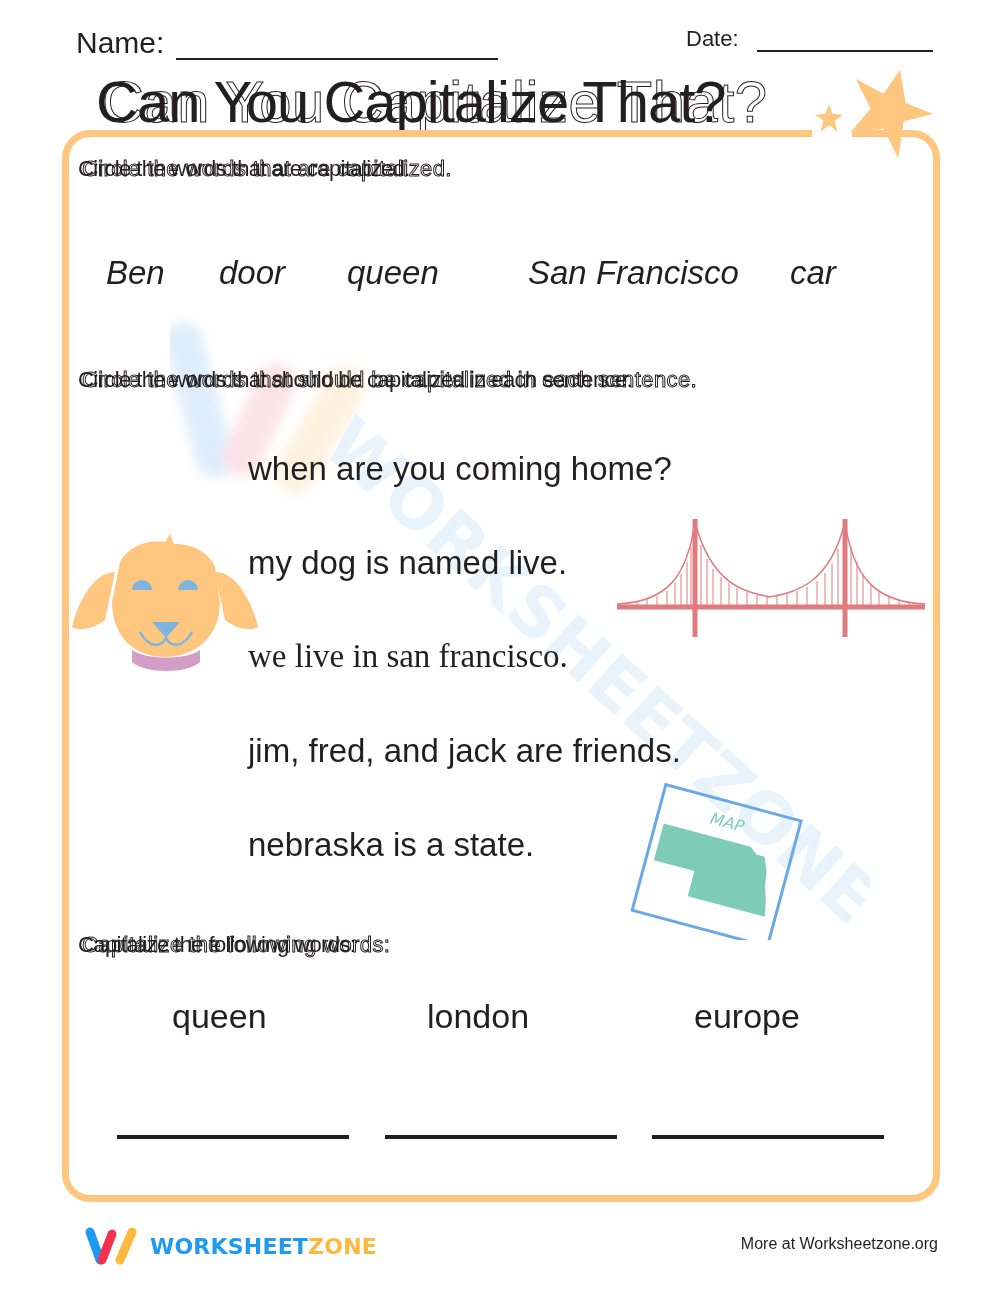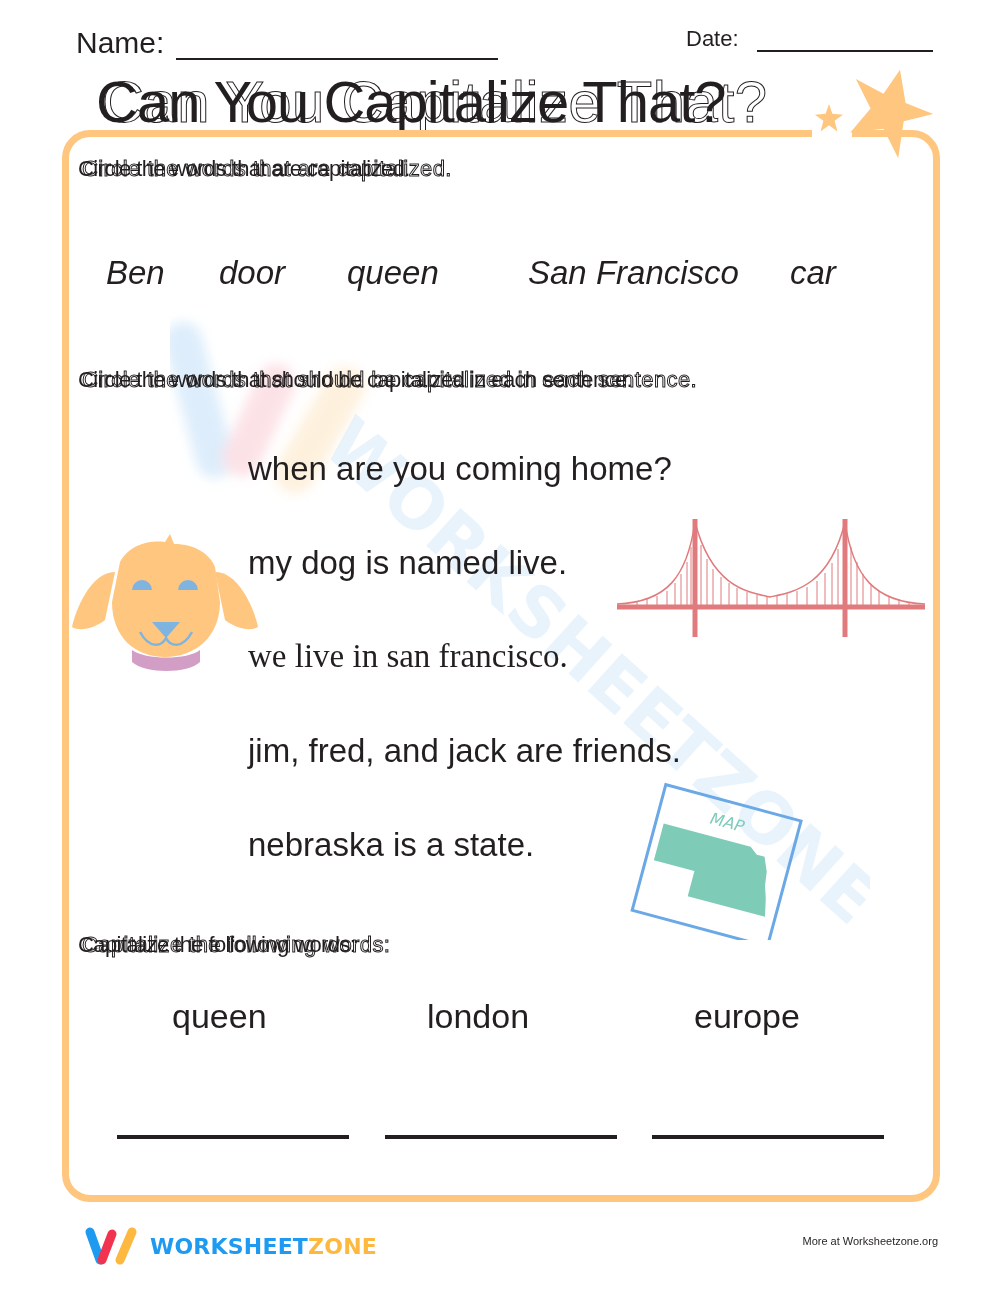--- a/index.html
+++ b/index.html
@@ -36,21 +36,21 @@
     .answer-line { position: absolute; top: 1135px; height: 4px; width: 232px; background: #231f20; }
 
     .dog { position: absolute; left: 70px; top: 532px; width: 190px; height: 145px; }
     .bridge { position: absolute; left: 617px; top: 517px; width: 308px; height: 120px; }
     .map { position: absolute; left: 628px; top: 780px; width: 175px; height: 160px; }
 
     .footer-logo { position: absolute; left: 84px; top: 1226px; display: flex; align-items: center; }
     .brand { font-family: "DejaVu Sans", sans-serif; font-weight: bold; font-size: 22px; margin-left: 12px; letter-spacing: 0.2px; }
     .brand .b1 { color: #1f9af1; }
     .brand .b2 { color: #fdb83f; }
-    .footer-link { position: absolute; right: 62px; top: 1235px; font-size: 11px; color: #231f20; }
+    .footer-link { position: absolute; right: 62px; top: 1235px; font-size: 16px; color: #231f20; }
   </style>
 </head>
 <body>
 
 <div class="name-row">
   <span>Name:</span>
   <span class="name-line"></span>
 </div>
 <div class="date-row">
   <span>Date:</span>

